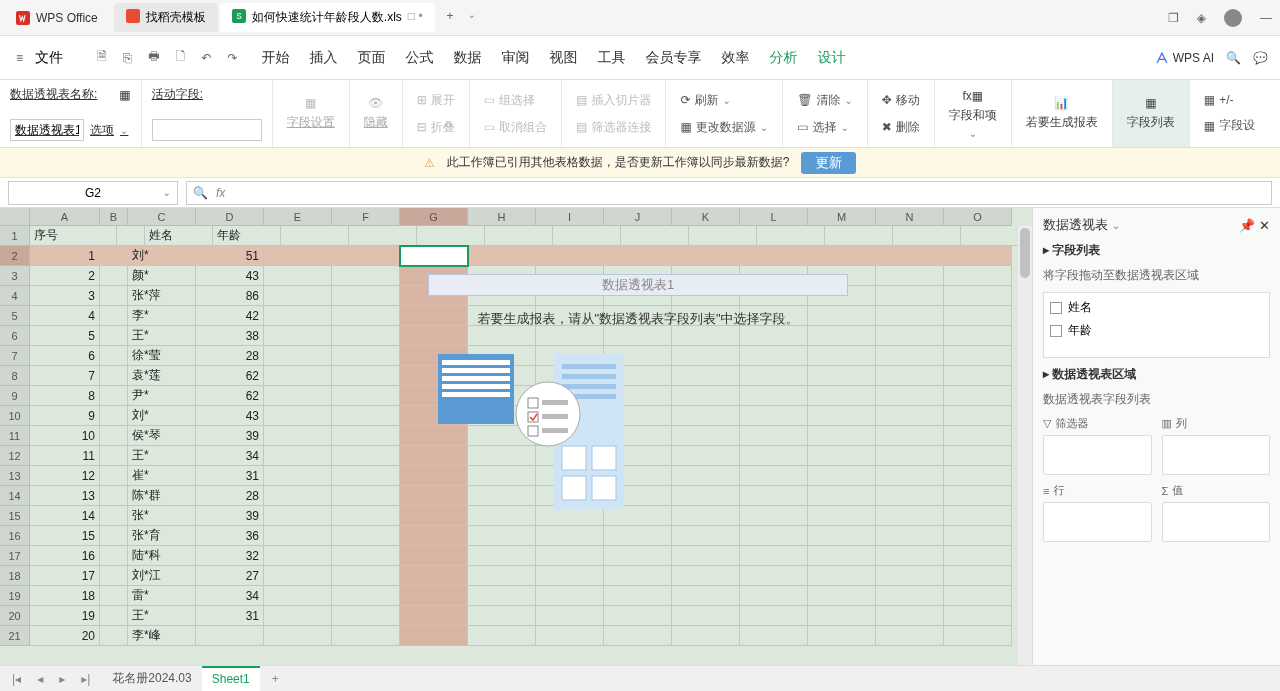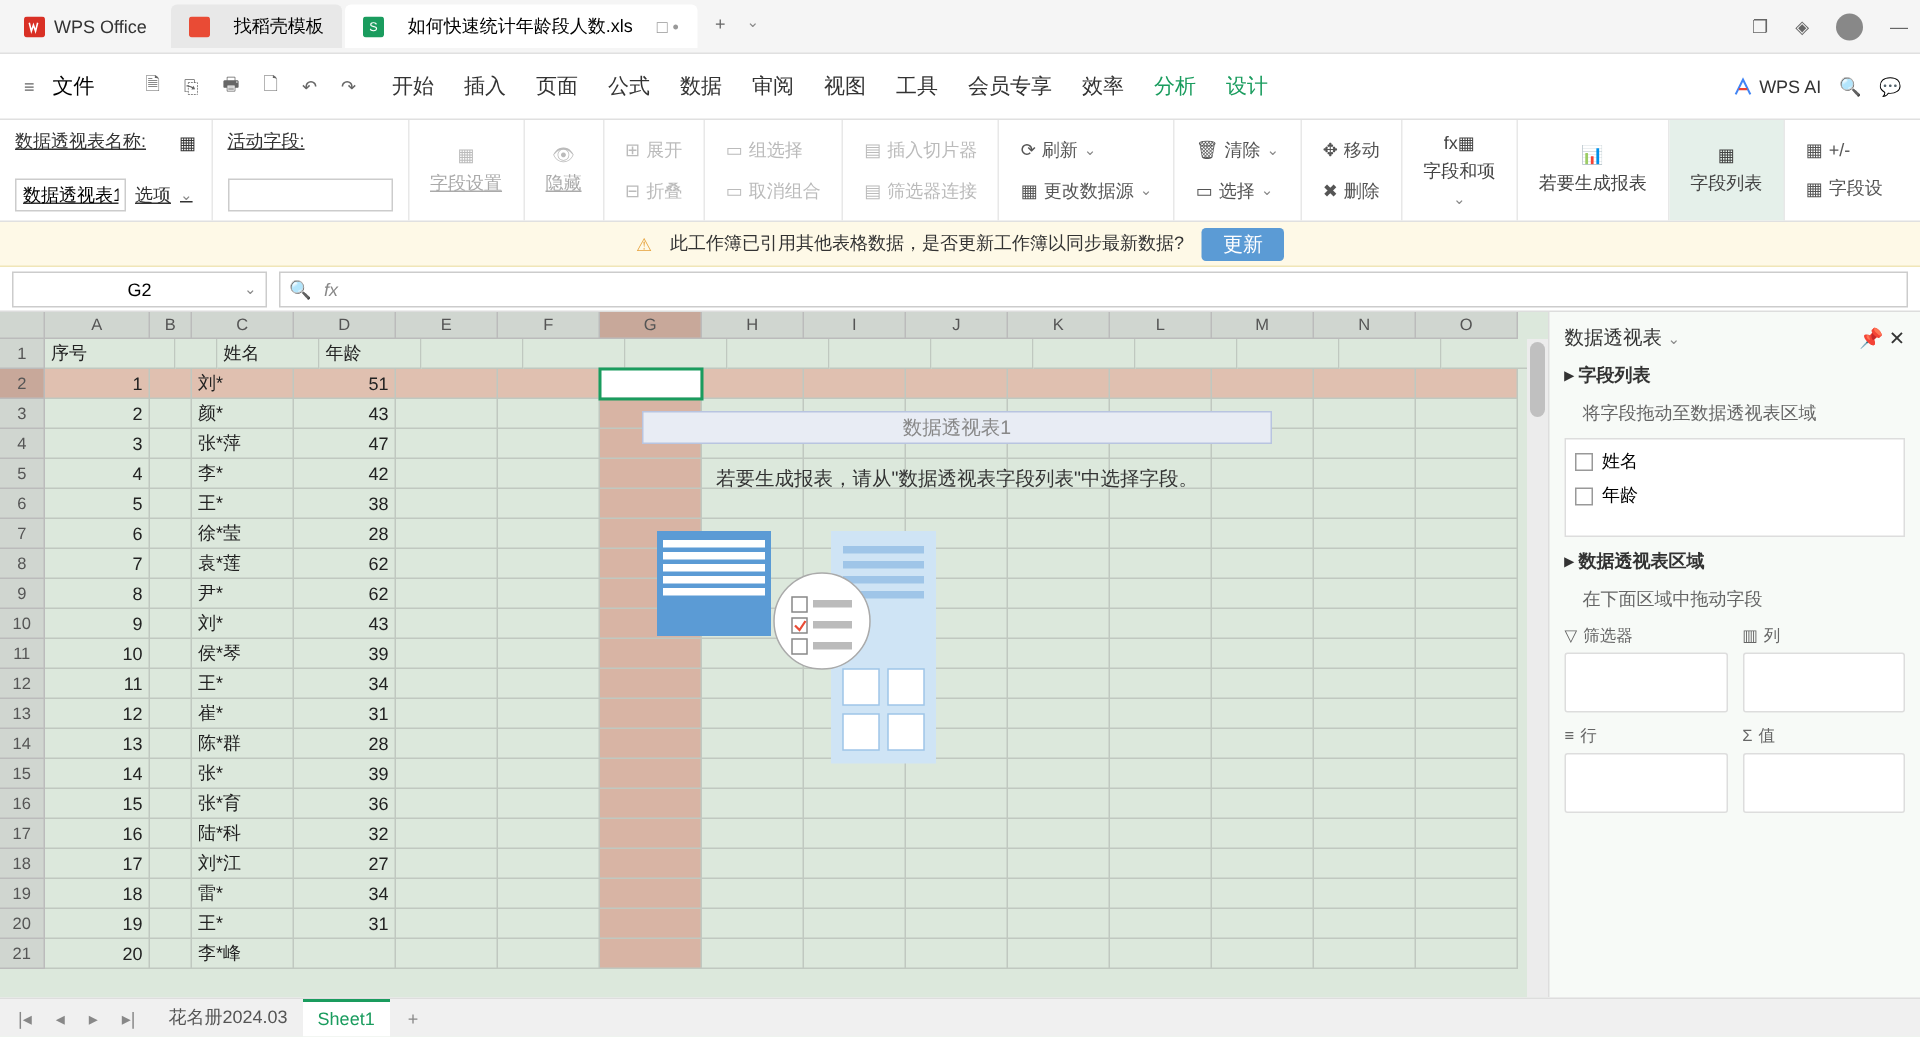--- a/index.html
+++ b/index.html
@@ -2,21 +2,21 @@
 <html><head>
   <meta charset="utf-8">
   <style>
     * { margin: 0; padding: 0; box-sizing: border-box; font-family: "Microsoft YaHei", sans-serif; }
     body { width: 1280px; height: 691px; background: #fff; font-size: 12px; overflow: hidden; display: flex; flex-direction: column; }
     .titlebar { height: 36px; background: #f5f5f5; display: flex; align-items: center; padding: 0 8px; border-bottom: 1px solid #e0e0e0; }
     .app-brand { display: flex; align-items: center; gap: 6px; padding: 0 8px; }
     .wps-logo { width: 14px; height: 14px; }
     .brand-text { font-size: 12px; color: #333; }
     .tab-group { display: flex; margin-left: 8px; }
-    .tab { display: flex; align-items: center; gap: 16px; padding: 6px 12px; background: #e8e8e8; border-radius: 4px 4px 0 0; margin-right: 2px; font-size: 12px; }
+    .tab { display: flex; gap: 6px; padding: 6px 12px; background: #e8e8e8; border-radius: 4px 4px 0 0; margin-right: 2px; font-size: 12px; }
     .tab.active { background: #fff; }
     .tab-icon { width: 14px; height: 14px; }
     .tab-ind { color: #999; }
     .title-right { margin-left: auto; display: flex; gap: 18px; align-items: center; color: #666; }
     .menubar { height: 44px; display: flex; align-items: center; padding: 0 12px; gap: 8px; background: #fff; border-bottom: 1px solid #e0e0e0; }
     .menu-icon { color: #666; padding: 4px; }
     .menu-items { display: flex; gap: 20px; margin-left: 12px; font-size: 14px; color: #333; }
     .menu-item.active { color: #1a9c5e; font-weight: 500; }
     .menu-item.design { color: #1a9c5e; }
     .menu-right { margin-left: auto; display: flex; align-items: center; gap: 12px; }
@@ -56,21 +56,21 @@
     .cell.txt { justify-content: flex-start; }
     .pivot-hint { position: absolute; top: 66px; left: 428px; width: 420px; }
     .ph-title { border: 1px solid #b8c4e0; text-align: center; padding: 1px 0; color: #888; font-size: 13px; background: #e8ecf4; }
     .ph-text { margin-top: 14px; text-align: center; font-size: 13px; color: #333; }
     .ph-img { margin: 26px auto 0; width: 200px; height: 160px; }
     .vscroll { position: absolute; right: 0; top: 18px; bottom: 0; width: 14px; background: #ececec; }
     .vs-thumb { width: 10px; margin: 2px; background: #c0c0c0; border-radius: 5px; height: 50px; }
     .sidepanel { width: 248px; background: #f7faf7; border-left: 1px solid #ddd; display: flex; flex-direction: column; padding: 8px 10px; gap: 8px; }
     .sp-title { display: flex; align-items: center; justify-content: space-between; font-size: 13px; color: #333; }
     .sp-sec { font-size: 12px; font-weight: bold; color: #333; }
-    .sp-hint { font-size: 12px; color: #666; margin-left: 12px; }
+    .sp-hint { font-size: 12px; color: #666; }
     .field-box { background: #fff; border: 1px solid #ddd; padding: 6px; display: flex; flex-direction: column; gap: 6px; min-height: 66px; }
     .field-item { display: flex; align-items: center; gap: 6px; font-size: 12px; }
     .chk { width: 12px; height: 12px; border: 1px solid #999; }
     .area-grid { display: flex; gap: 10px; }
     .area-col { flex: 1; display: flex; flex-direction: column; gap: 4px; }
     .area-label { font-size: 11px; color: #666; display: flex; align-items: center; gap: 4px; }
     .area-box { background: #fff; border: 1px solid #ddd; height: 40px; border-radius: 2px; }
     .sheets-bar { height: 26px; background: #f0f0f0; border-top: 1px solid #ddd; display: flex; align-items: center; padding: 0 8px; gap: 8px; }
     .nav-btn { color: #888; padding: 0 4px; }
     .sheet-tab { padding: 4px 10px; font-size: 12px; color: #555; }
@@ -358,21 +358,21 @@
           <div class="cell" style="width: 68px;"></div>
           <div class="cell" style="width: 68px;"></div>
           <div class="cell" style="width: 68px;"></div>
           <div class="cell" style="width: 68px;"></div>
         </div>
         <div class="row">
           <div class="rowh">4</div>
           <div class="cell num" style="width: 70px;">3</div>
           <div class="cell" style="width: 28px;"></div>
           <div class="cell txt" style="width: 68px;">张*萍</div>
-          <div class="cell num" style="width: 68px;">47</div>
+          <div class="cell num" style="width: 68px;">86</div>
           <div class="cell" style="width: 68px;"></div>
           <div class="cell" style="width: 68px;"></div>
           <div class="cell colsel" style="width: 68px;"></div>
           <div class="cell" style="width: 68px;"></div>
           <div class="cell" style="width: 68px;"></div>
           <div class="cell" style="width: 68px;"></div>
           <div class="cell" style="width: 68px;"></div>
           <div class="cell" style="width: 68px;"></div>
           <div class="cell" style="width: 68px;"></div>
           <div class="cell" style="width: 68px;"></div>
@@ -734,21 +734,21 @@
         <div class="field-item">
           <span class="chk"></span>
           <span>姓名</span>
         </div>
         <div class="field-item">
           <span class="chk"></span>
           <span>年龄</span>
         </div>
       </div>
     <div class="sp-sec">▸ <span>数据透视表区域</span></div>
-    <div class="sp-hint">在下面区域中拖动字段</div>
+    <div class="sp-hint">数据透视表字段列表</div>
     <div class="area-grid">
       <div class="area-col">
         <div class="area-label">
             <span>▽</span>
             <span>筛选器</span>
           </div>
         <div class="area-box"></div>
       </div>
       <div class="area-col">
         <div class="area-label">

